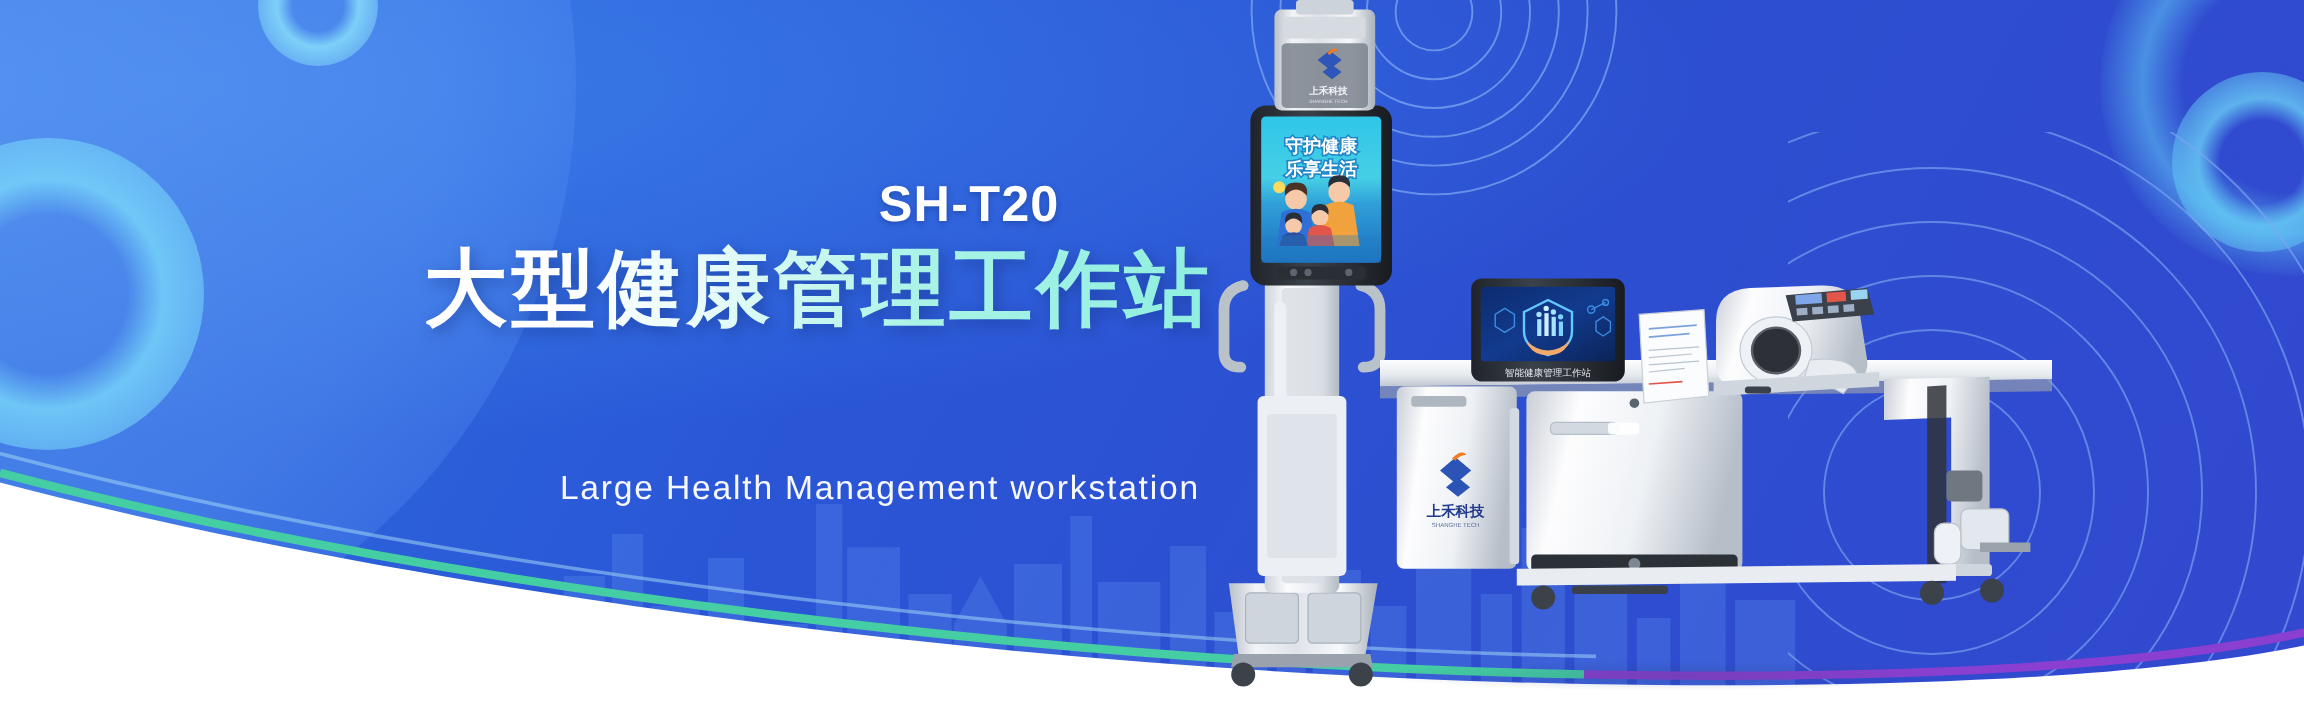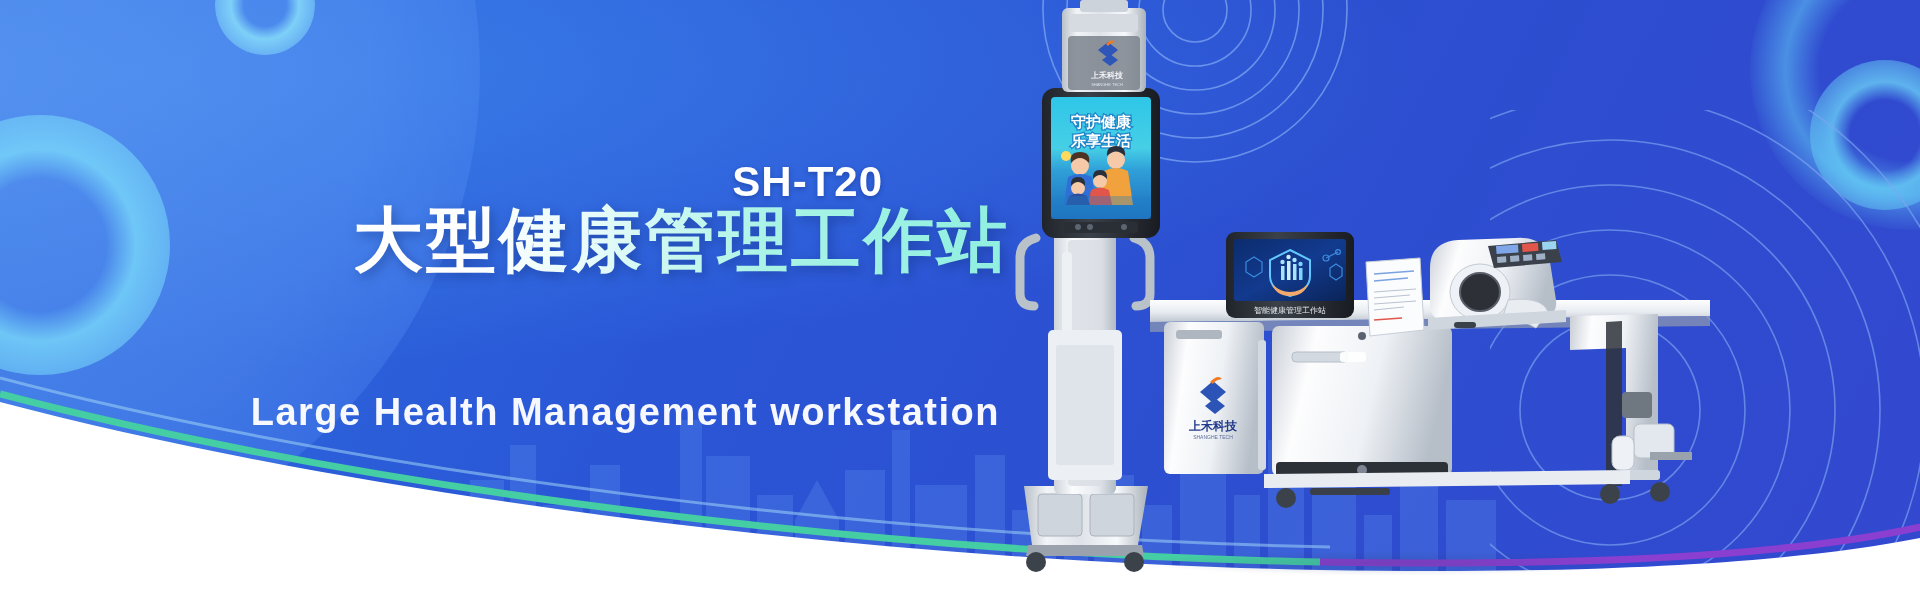--- a/index.html
+++ b/index.html
@@ -55,36 +55,35 @@
   .curve{position:absolute;left:0;bottom:0;width:1920px;height:330px;}
 
   
   .copy{position:absolute;left:0;top:0;width:1040px;height:600px;}
   .model{
     position:absolute;left:0;top:146px;width:883px;
     text-align:right;
     font-size:42px;font-weight:bold;color:#ffffff;
     letter-spacing:1px;
     text-shadow:0 2px 5px rgba(18,45,120,.45);
-    margin-top:12px;
   }
   .headline{
     position:absolute;left:0;top:203px;width:1010px;
     text-align:right;
     font-size:70px;line-height:1.07;font-weight:bold;
     letter-spacing:3px;
     background:linear-gradient(95deg,#ffffff 0%,#ffffff 46%,#e8fbfa 58%,#a9f3e6 76%,#8fefe0 100%);
     -webkit-background-clip:text;background-clip:text;
     color:transparent;-webkit-text-fill-color:transparent;
     filter:drop-shadow(3px 4px 6px rgba(16,40,115,.45));
   }
   .subline{
     position:absolute;left:0;top:391px;width:1000px;
     text-align:right;
-    font-size:38px;font-weight:700;color:#ffffff;
+    font-size:28px;font-weight:400;color:#ffffff;
     letter-spacing:1.5px;
     opacity:.96;
   }
 
   
   .device{position:absolute;left:1010px;top:0;width:910px;height:600px;}
 
   .shadow-floor{
     position:absolute;left:1040px;top:545px;width:700px;height:36px;
     background:radial-gradient(50% 50% at 50% 50%, rgba(40,60,110,.22) 0%, rgba(40,60,110,0) 70%);

